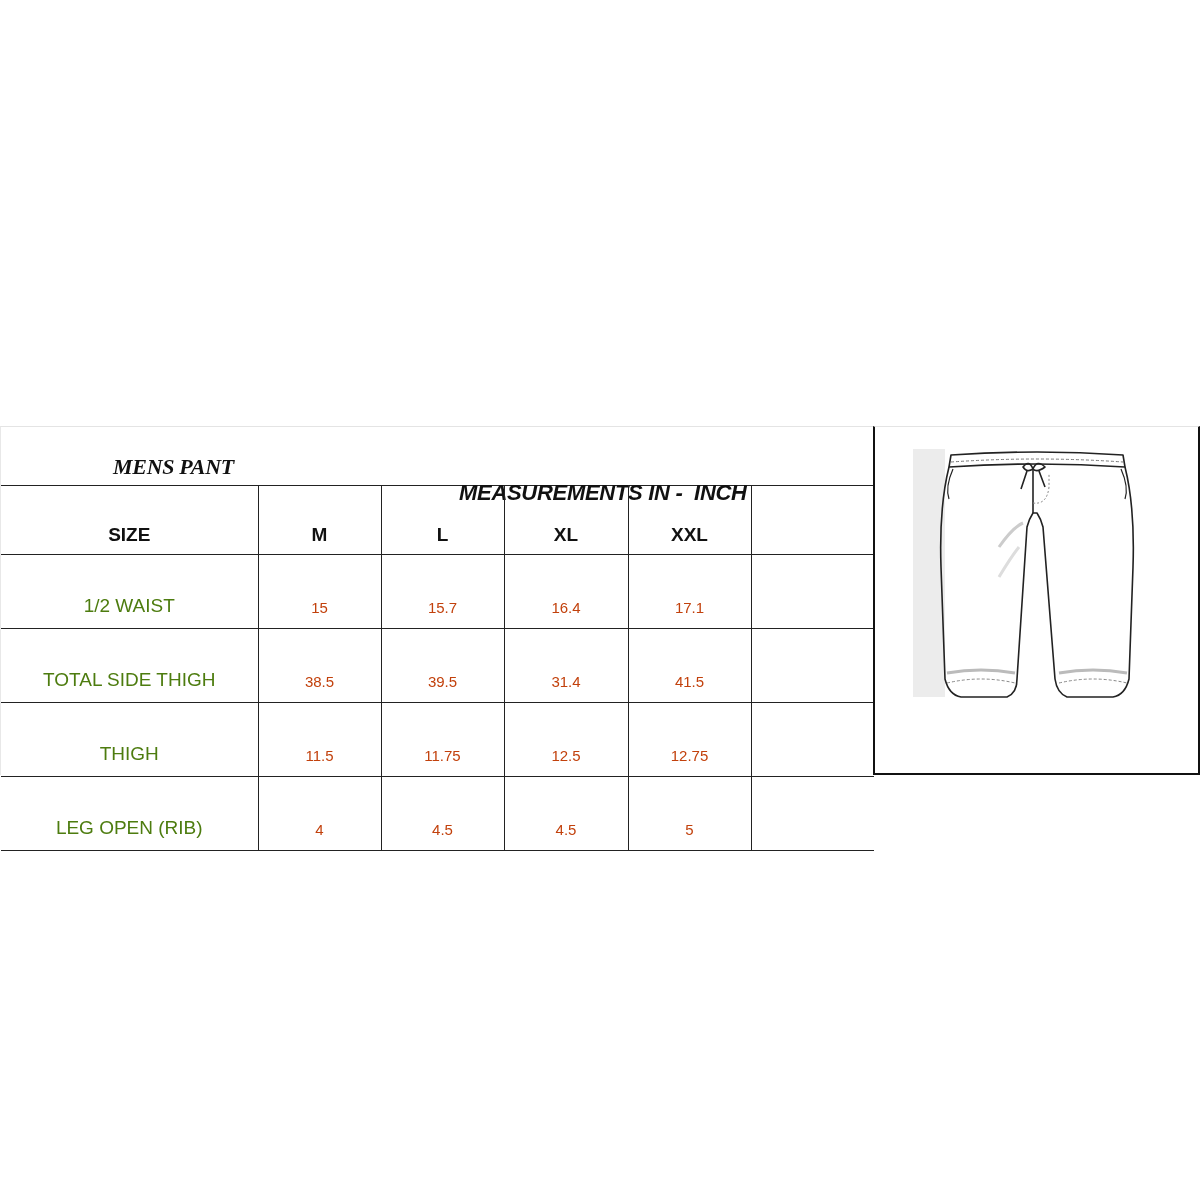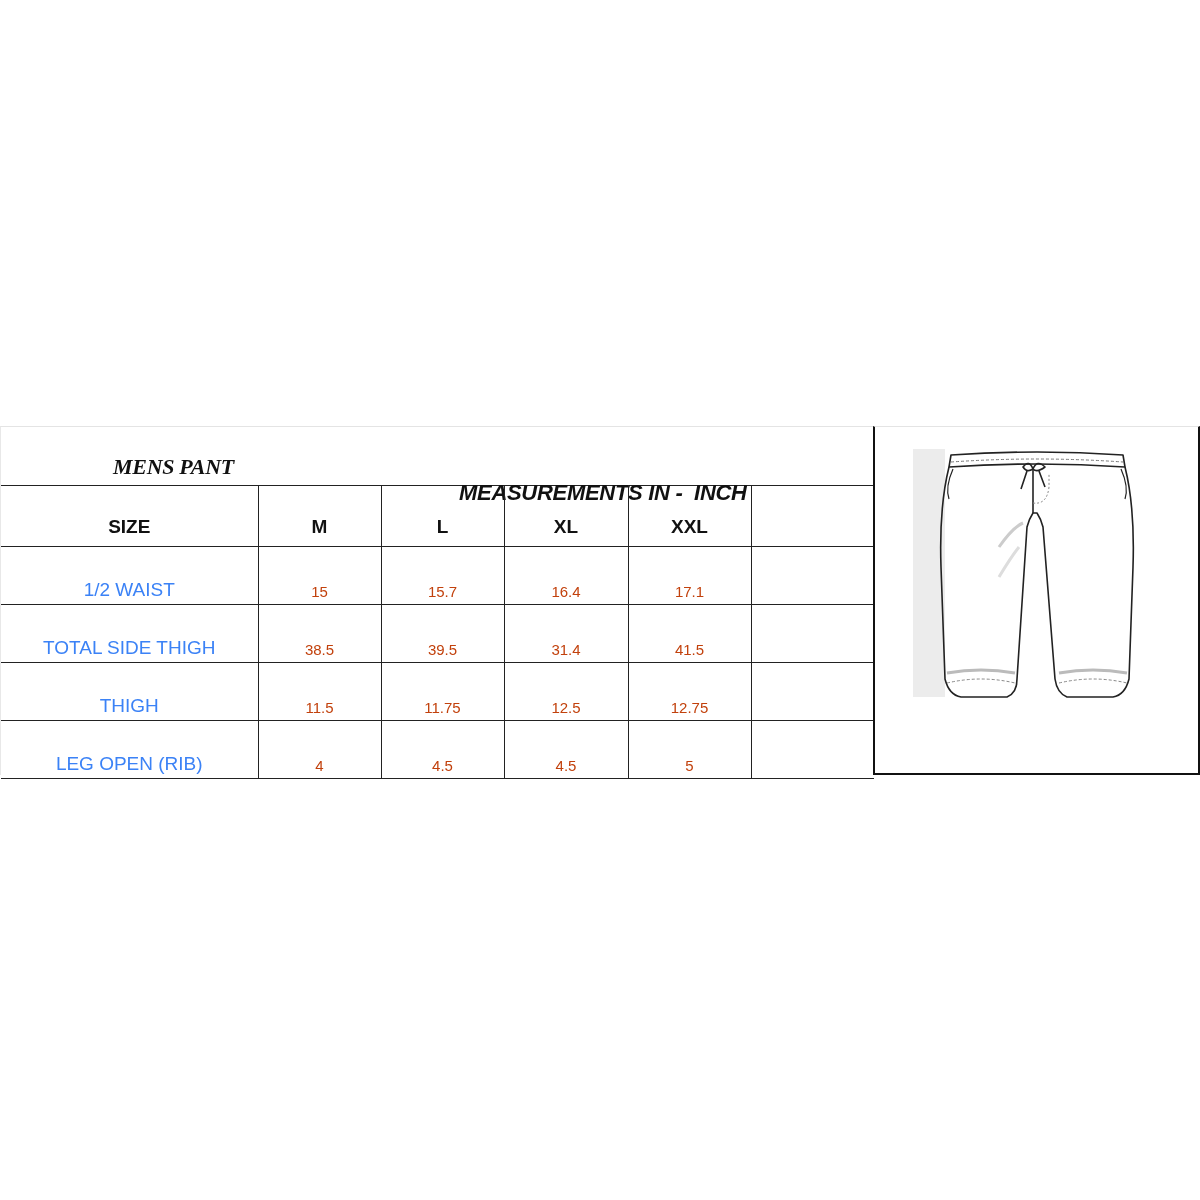--- a/index.html
+++ b/index.html
@@ -5,27 +5,27 @@
   html, body { margin: 0; padding: 0; background: #ffffff; }
   body { width: 1200px; height: 1200px; position: relative; overflow: hidden;
          font-family: "Liberation Sans", "DejaVu Sans", sans-serif; color: #111; }
   .sheet { position: absolute; left: 0; top: 426px; width: 1200px; height: 349px; }
   .table-wrap { position: absolute; left: 0; top: 0; width: 874px; height: 349px;
                 border-top: 1px solid #e4e4e4; border-left: 1px solid #e8e8e8; box-sizing: border-box; }
   .title-row { position: absolute; left: 0; top: 0; width: 873px; height: 58px; border-bottom: 1px solid #222; }
   .title-left { position: absolute; left: 112px; top: 27px; font-size: 22px; font-weight: bold; font-style: italic; letter-spacing: -0.3px; font-family: Liberation Serif, serif; }
   .title-right { position: absolute; left: 458px; top: 27px; font-size: 22px; font-weight: bold; font-style: italic; letter-spacing: -0.3px; white-space: pre; margin-top: 26px; }
   table.grid { position: absolute; left: 0; top: 58px; border-collapse: collapse; table-layout: fixed; }
-  table.grid td { border-bottom: 1px solid #222; border-right: 1px solid #222; height: 57px; padding: 0;
+  table.grid td { border-bottom: 1px solid #222; border-right: 1px solid #222; height: 57px; padding: 8px;
                   text-align: center; vertical-align: bottom; }
   table.grid td:first-child { border-left: none; }
   table.grid td.last { border-right: none; }
   .hdr { font-size: 19px; font-weight: bold; padding-bottom: 4px !important; }
   .hdr span { display: inline-block; padding-bottom: 4px; }
-  .rowlabel span { display: inline-block; font-size: 19px; padding-bottom: 3px; color: #3b82f6; }
+  .rowlabel span { display: inline-block; font-size: 19px; padding-bottom: 3px; color: #4d7c0f; }
   .val span { display: inline-block; font-size: 15px; padding-bottom: 4px; color: #c2410c; }
   .image-panel { position: absolute; left: 873px; top: 0; width: 327px; height: 349px;
                  border-left: 2px solid #111; border-right: 2px solid #111; border-bottom: 2px solid #111;
                  border-top: 1px solid #e4e4e4; box-sizing: border-box; background: #fff; }
   .shade { position: absolute; left: 38px; top: 22px; width: 32px; height: 248px; background: #ececec; }
   .pants { position: absolute; left: 62px; top: 20px; }
 </style>
 </head>
 <body>
 

